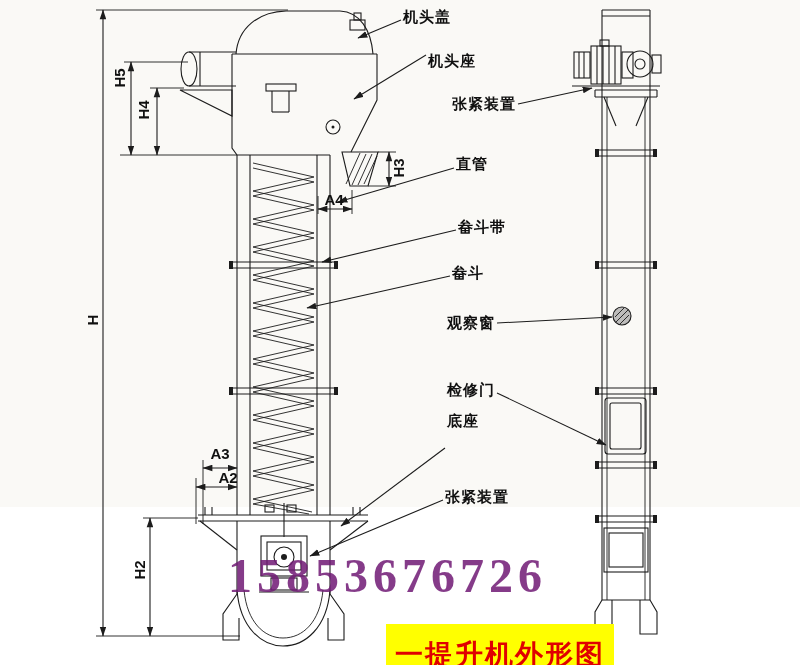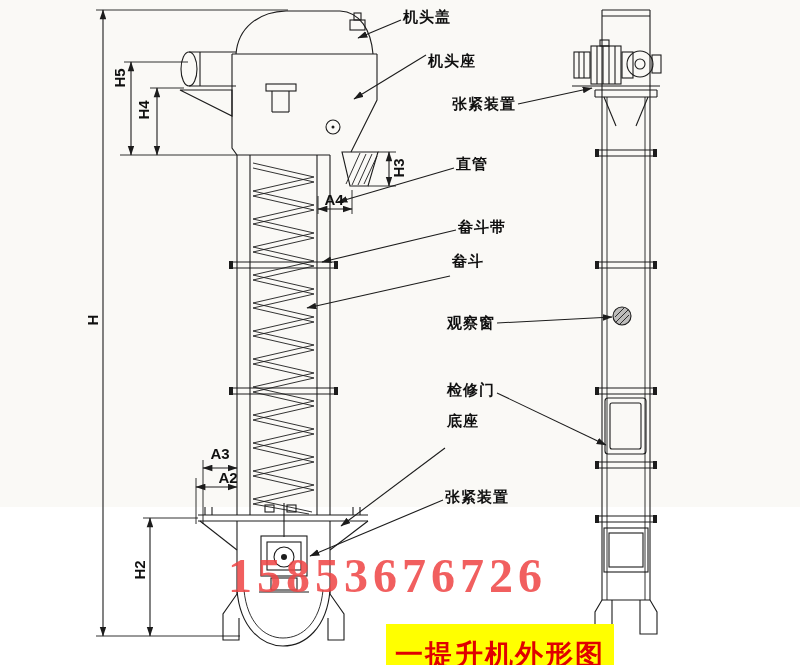--- a/index.html
+++ b/index.html
@@ -11,21 +11,21 @@
   #dwg .thin{stroke-width:0.9}
   #dwg .tick{fill:#1c1c1c;stroke:none}
   #dwg .dot{fill:#1c1c1c;stroke:none}
   #dwg .glass{fill:#8a8a8a;fill-opacity:.55}
   #dwg marker path{fill:#1c1c1c;stroke:none}
   .part-label{position:absolute;font-size:15px;font-weight:700;color:#101010;letter-spacing:1px;white-space:nowrap}
   .dim-label{position:absolute;width:30px;height:18px;display:flex;align-items:center;justify-content:center;
              font-size:15px;font-weight:700;color:#101010}
   .dim-label.vert{transform:rotate(-90deg)}
   .watermark{position:absolute;left:228px;top:548px;font-family:"Liberation Serif",serif;font-size:48px;
-             font-weight:700;color:#ef4444;opacity:.85;letter-spacing:5px;white-space:nowrap}
+             font-weight:700;color:#701a75;opacity:.85;letter-spacing:5px;white-space:nowrap}
   .caption{position:absolute;left:386px;top:624px;background:#ffff00;color:#e00000;font-size:28px;
            font-weight:700;padding:12px 9px;letter-spacing:2px;white-space:nowrap}
 </style>
 </head>
 <body>
 
 <div class="stage">
 
 <svg id="dwg" width="800" height="665" viewBox="0 0 800 665">
   <defs>
@@ -221,21 +221,21 @@
     <line x1="445" y1="448" x2="341" y2="526" marker-end="url(#ae)"></line>
     <line x1="443" y1="500" x2="310" y2="556" marker-end="url(#ae)"></line>
   </g>
 </svg>
 
 <div class="part-label" style="left:403px;top:8px">机头盖</div>
 <div class="part-label" style="left:428px;top:52px">机头座</div>
 <div class="part-label" style="left:452px;top:95px">张紧装置</div>
 <div class="part-label" style="left:456px;top:155px">直管</div>
 <div class="part-label" style="left:458px;top:218px">畚斗带</div>
-<div class="part-label" style="left:452px;top:252px">畚斗</div>
+<div class="part-label" style="left:452px;top:264px">畚斗</div>
 <div class="part-label" style="left:447px;top:314px">观察窗</div>
 <div class="part-label" style="left:447px;top:381px">检修门</div>
 <div class="part-label" style="left:447px;top:412px">底座</div>
 <div class="part-label" style="left:445px;top:488px">张紧装置</div>
 
 <div class="dim-label vert" style="left:104px;top:69px">H5</div>
 <div class="dim-label vert" style="left:128px;top:101px">H4</div>
 <div class="dim-label vert" style="left:77px;top:311px">H</div>
 <div class="dim-label vert" style="left:383px;top:159px">H3</div>
 <div class="dim-label" style="left:319px;top:190px">A4</div>

